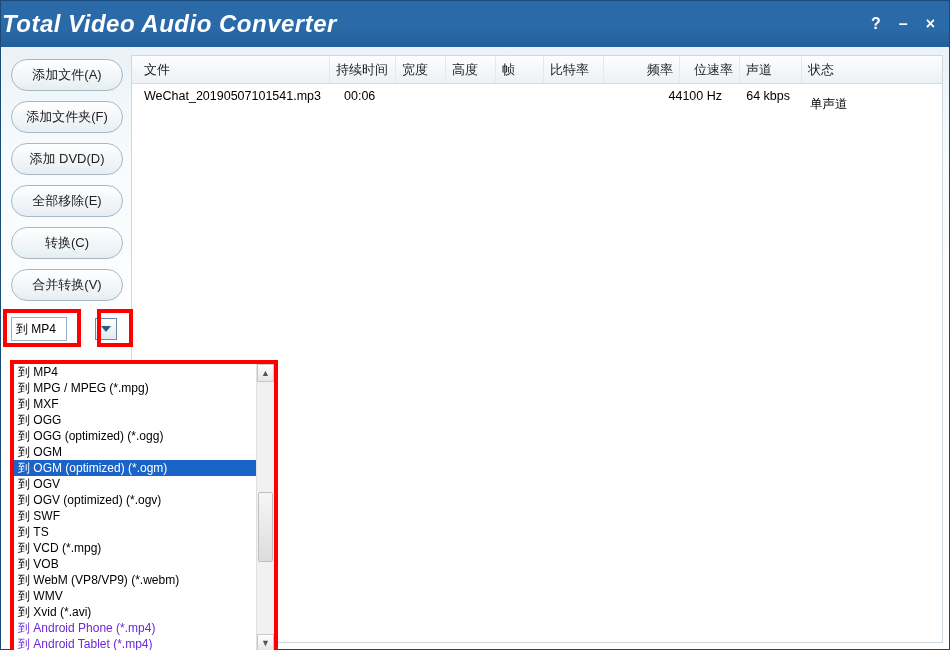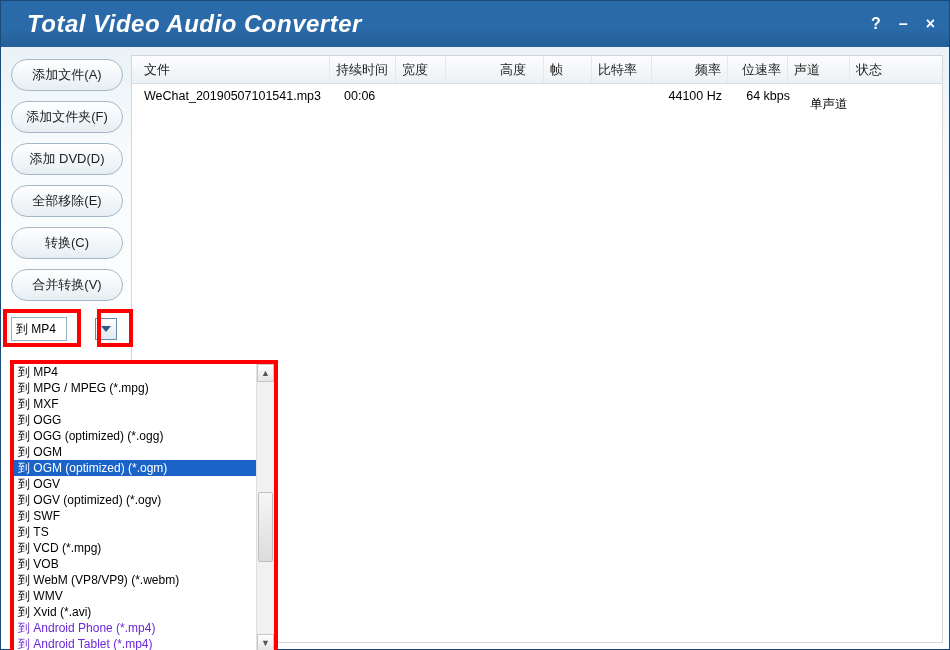--- a/index.html
+++ b/index.html
@@ -3,21 +3,21 @@
 <meta charset="utf-8">
 <style>
   * { box-sizing: border-box; margin: 0; padding: 0; }
   html, body { width: 950px; height: 650px; font-family: "Microsoft YaHei", Arial, sans-serif; overflow: hidden; }
   body { background: #ffffff; border: 1px solid #1a4a7a; }
 
   .titlebar {
     height: 46px;
     background: linear-gradient(to bottom, #2a6aa8 0%, #2a6aa8 60%, #245e98 100%);
     display: flex; align-items: center; justify-content: space-between;
-    padding: 0 10px 0 26px;
+    padding: 0 10px 0 1px;
     color: #ffffff;
   }
   .titlebar-title { font-size: 24px; font-weight: bold; font-style: italic; letter-spacing: 0.5px; }
   .window-controls { display: flex; gap: 10px; align-items: center; }
   .window-btn { color: #fff; font-size: 16px; font-weight: bold; cursor: pointer; line-height: 1; padding: 4px; }
 
   .content {
     display: flex;
     height: calc(650px - 46px - 2px);
     background: linear-gradient(to bottom, #eaf2f7 0%, #f7fbfd 18%, #ffffff 60%);
@@ -84,21 +84,21 @@
     height: 28px;
     background: linear-gradient(#fdfdfe, #ecf1f5);
     border-bottom: 1px solid #d6dde2;
     font-size: 13px;
     color: #222;
   }
   .col { display:flex; align-items:center; padding: 0 6px; border-right: 1px solid #e3e9ed; }
   .col.c-file   { width: 198px; padding-left: 12px; }
   .col.c-dur    { width: 66px; }
   .col.c-w      { width: 50px; }
-  .col.c-h      { width: 50px; margin-left: 48px; }
+  .col.c-h      { width: 50px; }
   .col.c-fps    { width: 48px; }
   .col.c-br     { width: 60px; }
   .col.c-freq   { width: 76px; justify-content:flex-end; }
   .col.c-bits   { width: 60px; justify-content:flex-end; }
   .col.c-chan   { width: 62px; }
   .col.c-stat   { flex:1; border-right:none; }
 
   .grid-body { flex:1; position: relative; }
   .row {
     display:flex; height: 24px; font-size: 12.5px; color:#000;gap:8px;

